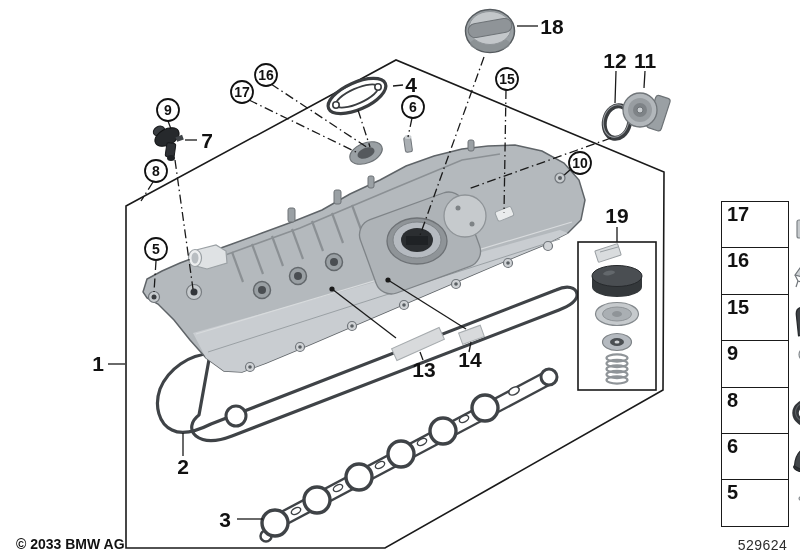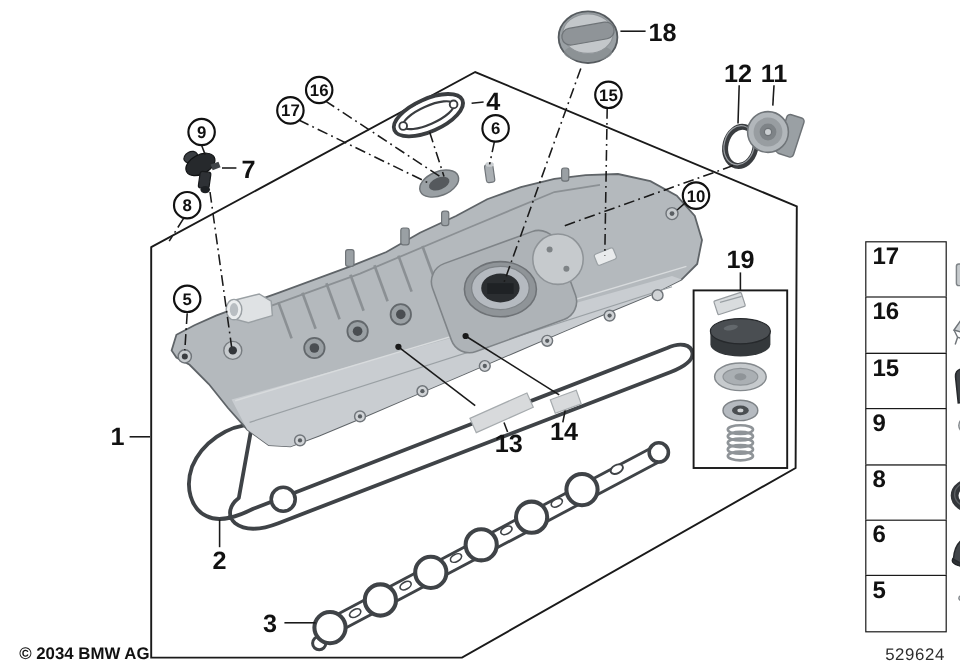--- a/index.html
+++ b/index.html
@@ -373,16 +373,16 @@
         <path d="M18,7 l8,6 M26,7 l-8,6 M22,5.5 v9" stroke="#9aa0a4" stroke-width="1"></path>
         <ellipse cx="22" cy="16.5" rx="11" ry="4" fill="#c3c7ca" stroke="#84898d" stroke-width="1.1"></ellipse>
         <path d="M16.5,18 L27.5,18 L27,29 L17,29 Z" fill="#b2b7bb" stroke="#84898d" stroke-width="1.1"></path>
         <path d="M18,29 h8 l-0.5,9 q-3.5,2.5 -7,0 Z" fill="#989da1" stroke="#7e8387" stroke-width="1.1"></path>
         <path d="M18.5,31.5 h7 M18.7,34 h6.6 M19,36.5 h6" stroke="#70757a" stroke-width="1"></path>
       </svg>
     </span>
   </div>
 </div>
 
-<div class="footer-copy">© 2034 BMW AG</div>
+<div class="footer-copy">© 2033 BMW AG</div>
 <div class="footer-num">529624</div>
 
 </div>
 
 </body></html>

